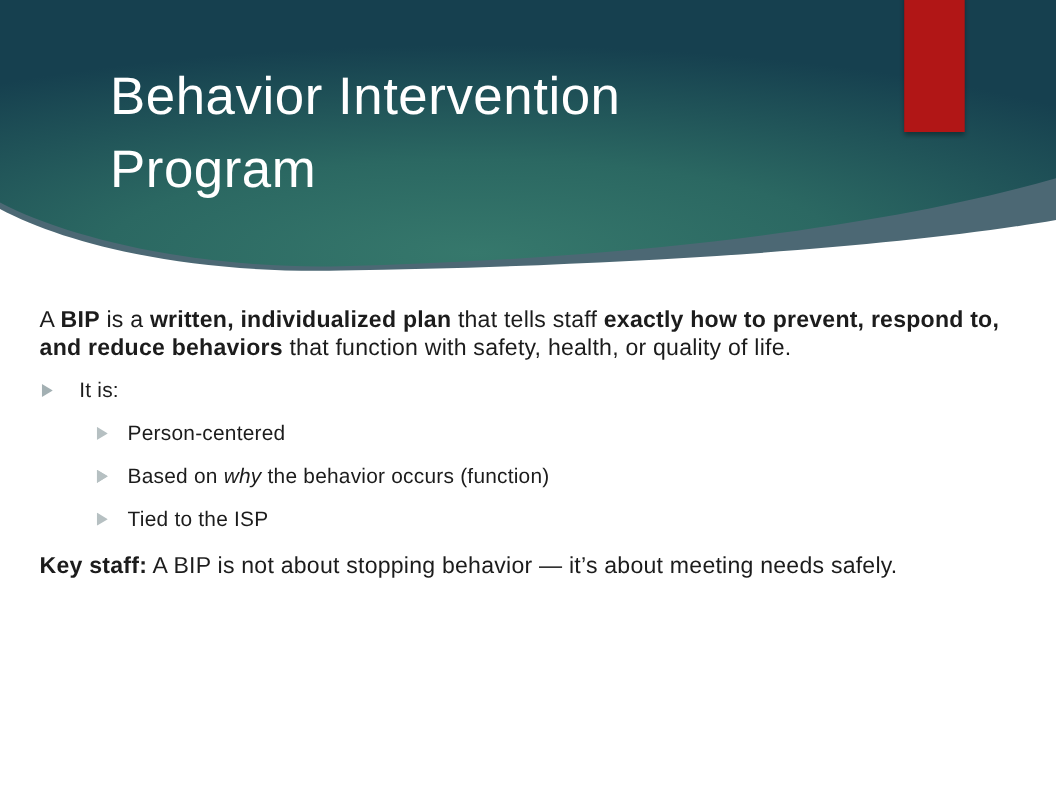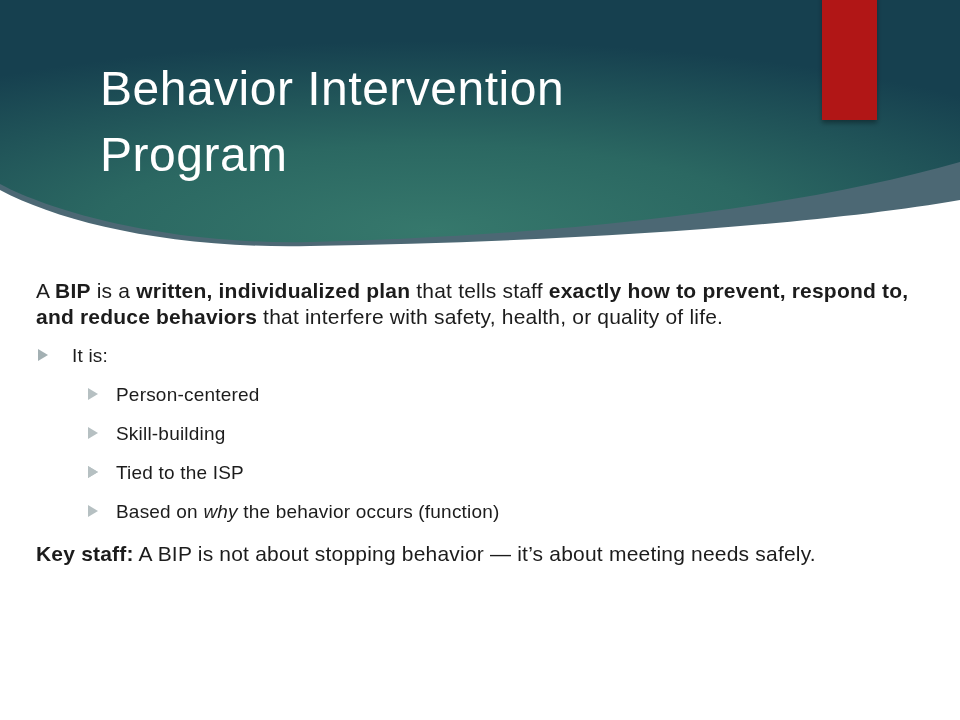--- a/index.html
+++ b/index.html
@@ -44,56 +44,50 @@
       <path d="M0,0 H960 V200 C810,226 560,242 310,246 C170,249 60,222 0,190 Z" fill="#4c6874"></path>
       <path d="M0,0 H960 V162 C800,208 560,236 310,242 C180,245 60,216 0,184 Z" fill="url(#tealGrad)"></path>
       <rect x="822" y="-6" width="55" height="126" filter="url(#redShadow)" fill="#b11512"></rect>
     </svg>
     <h1 class="title">Behavior Intervention
 Program</h1>
   </div>
 
   <div class="body-area">
 
-    <p class="intro rich"><span>A </span><span style="font-weight: 700;">BIP</span><span> is a </span><span style="font-weight: 700;">written, individualized plan</span><span> that tells staff </span><span style="font-weight: 700;">exactly how to prevent, respond to, and reduce behaviors</span><span> that interfere with safety, health, or quality of life.</span></p>
+    <p class="intro rich"><span>A </span><span style="font-weight: 700;">BIP</span><span> is a </span><span style="font-weight: 700;">written, individualized plan</span><span> that tells staff </span><span style="font-weight: 700;">exactly how to prevent, respond to, and reduce behaviors</span><span> that function with safety, health, or quality of life.</span></p>
 
     <ul class="bullets">
       <li class="lvl1">
         <svg class="tri" width="10" height="12" viewBox="0 0 10 12">
           <path d="M0,0 L10,6 L0,12 Z" fill="#a3b0b3"></path>
         </svg>
         <span class="rich"><span>It is:</span></span>
       </li>
       <li class="lvl2">
         <svg class="tri" width="10" height="12" viewBox="0 0 10 12">
           <path d="M0,0 L10,6 L0,12 Z" fill="#b6c0c2"></path>
         </svg>
         <span class="rich"><span>Person-centered</span></span>
       </li>
       <li class="lvl2">
         <svg class="tri" width="10" height="12" viewBox="0 0 10 12">
           <path d="M0,0 L10,6 L0,12 Z" fill="#b6c0c2"></path>
         </svg>
-        <span class="rich"><span>Skill-building</span></span>
       </li>
       <li class="lvl2">
         <svg class="tri" width="10" height="12" viewBox="0 0 10 12">
           <path d="M0,0 L10,6 L0,12 Z" fill="#b6c0c2"></path>
         </svg>
+        <span class="rich"><span>Based on </span><span style="font-style: italic;">why</span><span> the behavior occurs (function)</span></span>
       </li>
       <li class="lvl2">
         <svg class="tri" width="10" height="12" viewBox="0 0 10 12">
           <path d="M0,0 L10,6 L0,12 Z" fill="#b6c0c2"></path>
         </svg>
         <span class="rich"><span>Tied to the ISP</span></span>
-      </li>
-      <li class="lvl2">
-        <svg class="tri" width="10" height="12" viewBox="0 0 10 12">
-          <path d="M0,0 L10,6 L0,12 Z" fill="#b6c0c2"></path>
-        </svg>
-        <span class="rich"><span>Based on </span><span style="font-style: italic;">why</span><span> the behavior occurs (function)</span></span>
       </li>
     </ul>
 
     <p class="key rich"><span style="font-weight: 700;">Key staff:</span><span> A BIP is not about stopping behavior — it’s about </span><span style="font-weight: 400;">meeting needs safely</span><span>.</span></p>
 
   </div>
 </div>
 
 </body></html>

